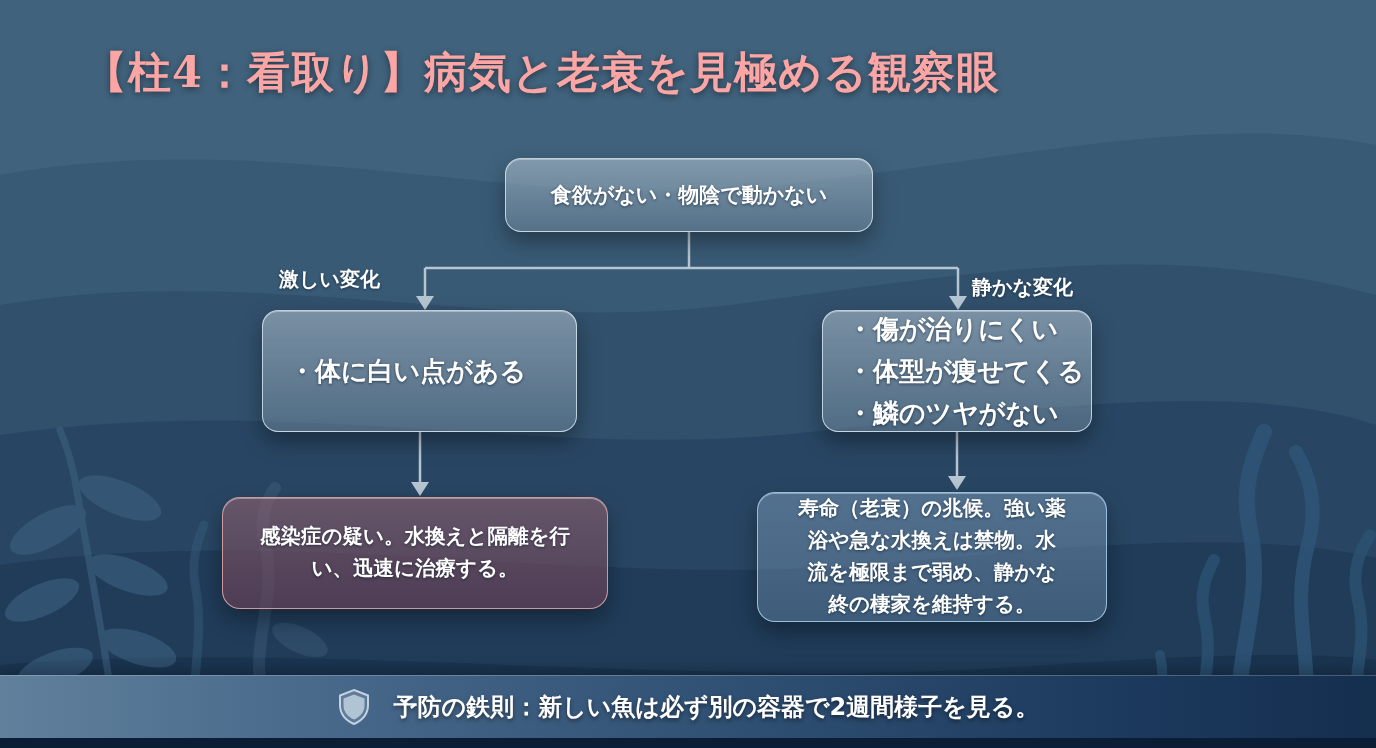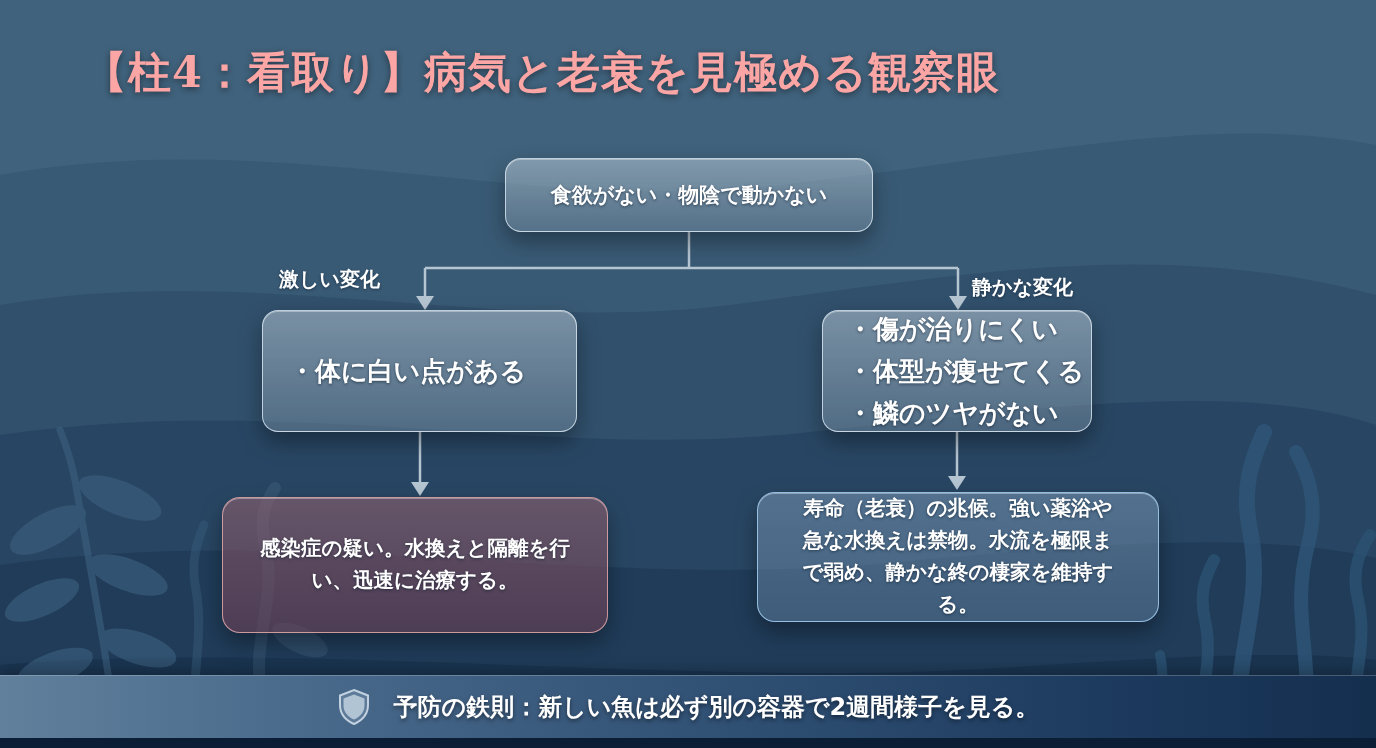--- a/index.html
+++ b/index.html
@@ -37,26 +37,26 @@
 
   .branch-label{
     position:absolute;font-size:20px;font-weight:bold;
     text-shadow:0 1px 3px rgba(8,24,40,.6);white-space:nowrap;
   }
   .branch-left{left:279px;top:266px;}
   .branch-right{left:972px;top:274px;text-align:right;}
 
   .node-conclusion{font-size:20.5px;text-align:center;line-height:1.55;border-radius:18px;}
   .node-alert{
-    left:222px;top:497px;width:386px;height:136px;padding:0 36px;
+    left:222px;top:497px;width:386px;height:112px;padding:0 36px;
     background:linear-gradient(180deg, rgba(148,97,110,.58), rgba(111,62,82,.58));
     border-color:rgba(226,168,168,.85);
   }
   .node-calm{
-    left:757px;top:492px;width:402px;height:130px;padding:0 40px;
+    left:757px;top:492px;width:350px;height:130px;padding:0 40px;
     background:linear-gradient(180deg, rgba(131,161,191,.48), rgba(92,124,155,.52));
     border-color:rgba(158,201,235,.9);
   }
 
   .footer{
     position:absolute;left:0;top:675px;width:1376px;height:62px;
     background:linear-gradient(90deg,#60809c 0%,#4a6a8c 22%,#2e4e72 55%,#1d3b5f 80%,#142e4e 100%);
     border-top:1px solid rgba(255,255,255,.22);
     box-shadow:0 -4px 14px rgba(0,0,0,.25);
     display:flex;align-items:center;justify-content:center;gap:15px;

